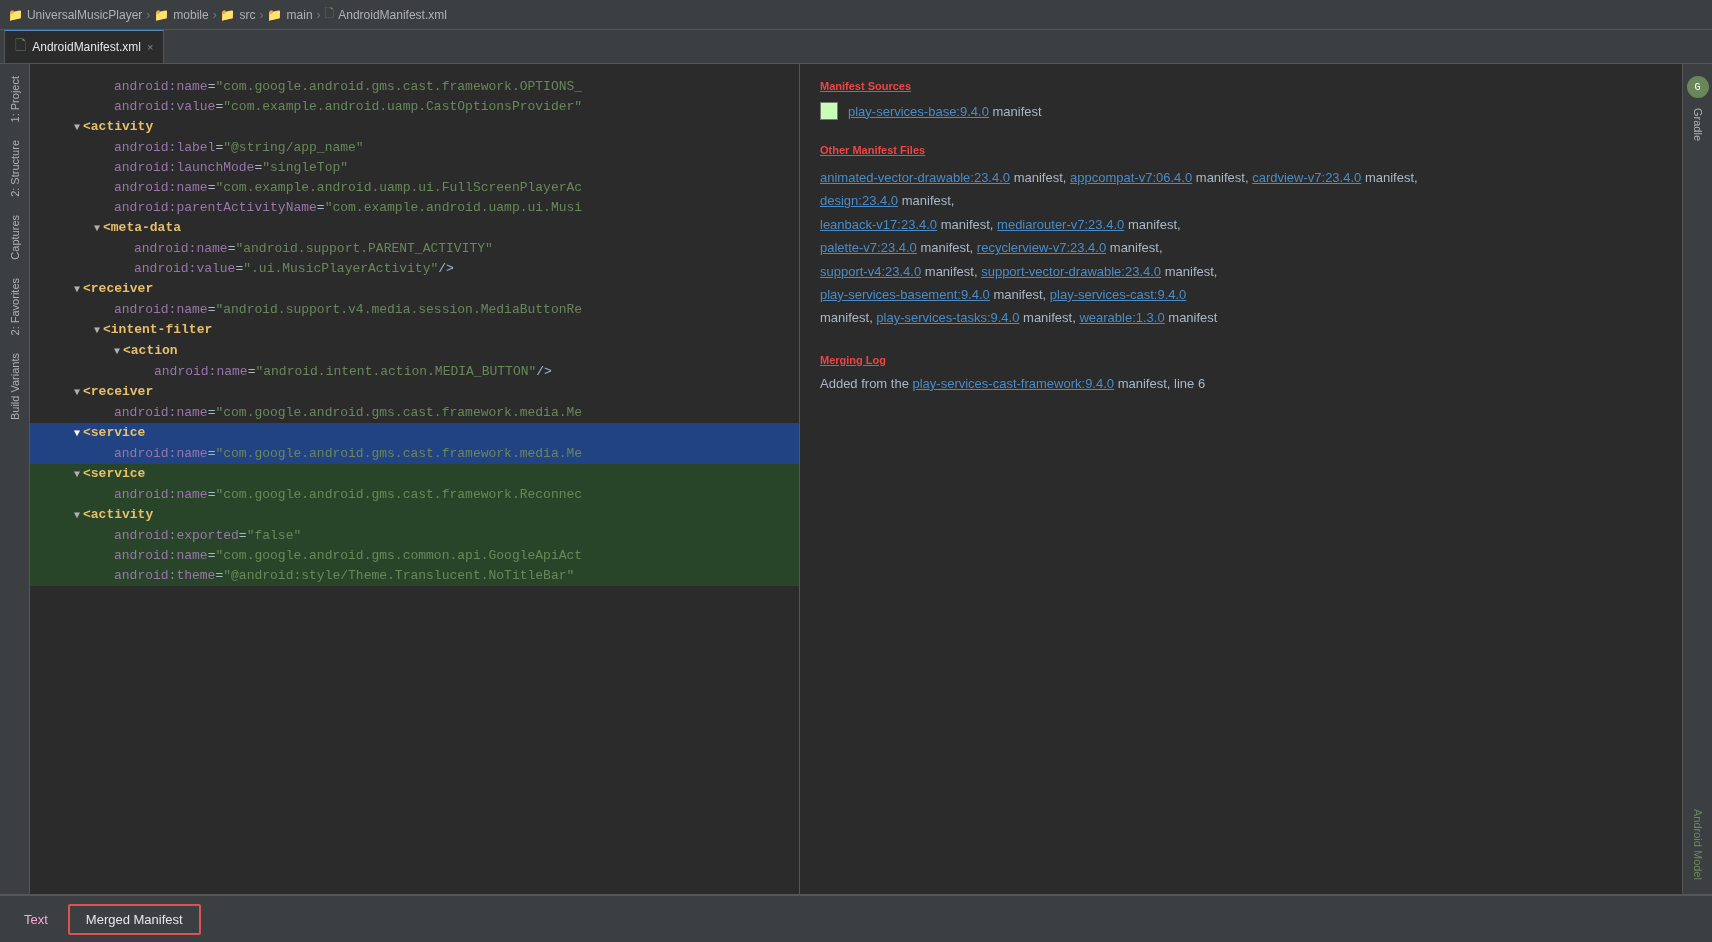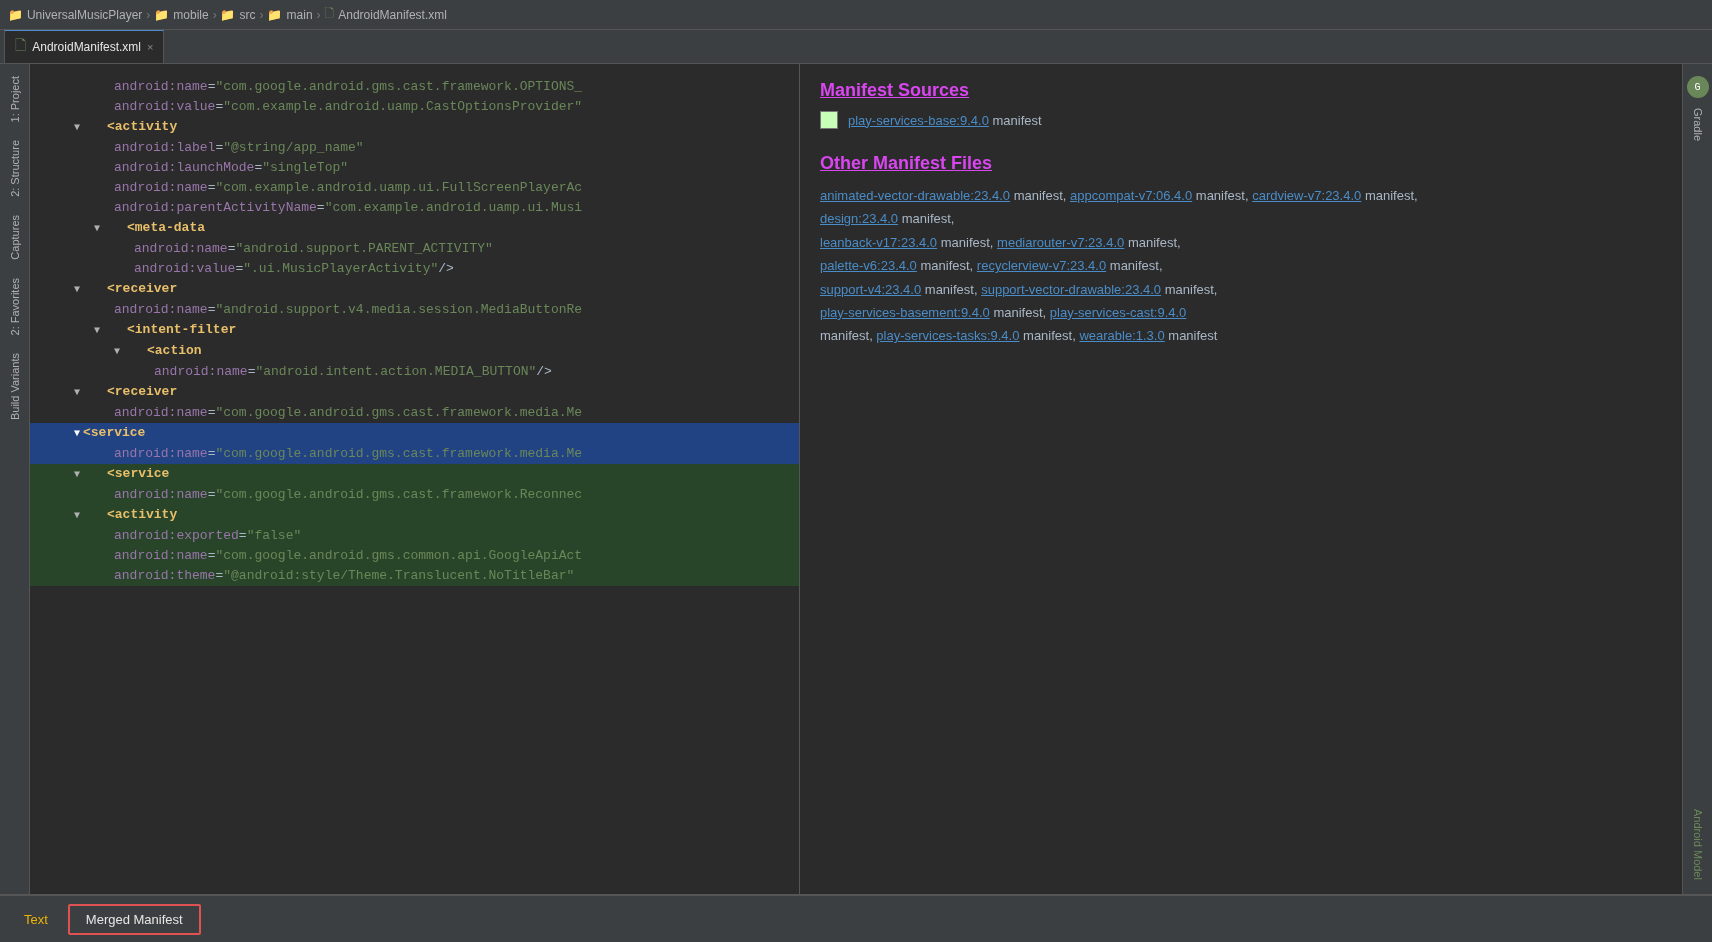--- a/index.html
+++ b/index.html
@@ -128,43 +128,43 @@
     }
     .xml-line.selected {
       background: #214283;
     }
     .xml-line.green-bg {
       background: #294529;
     }
 
     .indent { display: inline-block; }
     .triangle { color: #afb1b3; margin-right: 3px; font-size: 10px; cursor: pointer; }
-    .tag { color: #e8bf6a; font-weight: bold; margin-left: 24px; }
+    .tag { color: #e8bf6a; font-weight: bold; }
     .attr-name { color: #9876aa; }
     .attr-value { color: #6a8759; }
     .punct { color: #a9b7c6; }
     .slash { color: #a9b7c6; }
 
     
     .info-pane {
       width: 680px;
       background: #2b2b2b;
       overflow-y: auto;
       padding: 16px 20px;
       font-family: Arial, sans-serif;
       font-size: 13px;
       color: #a9b7c6;
     }
 
     .info-section-title {
       font-weight: bold;
       text-decoration: underline;
-      color: #d946ef;
+      color: #ef4444;
       margin-bottom: 10px;
-      font-size: 18px;
+      font-size: 11px;
     }
 
     .manifest-source-row {
       display: flex;
       align-items: center;
       gap: 10px;
       margin-bottom: 8px;
     }
     .color-box {
       width: 18px;
@@ -184,21 +184,21 @@
       border-top: 2px solid #555;
       display: flex;
       align-items: center;
       padding: 0 8px;
       gap: 4px;
     }
     .bottom-tab {
       padding: 6px 16px;
       font-family: Arial, sans-serif;
       font-size: 13px;
-      color: #eab308;
+      color: #f9a8d4;
       cursor: pointer;
       border-radius: 2px;
     }
     .bottom-tab.active {
       border: 2px solid #e05252;
       color: #e6e6e6;
       background: transparent;
     }
 
     .android-model-label {
@@ -478,40 +478,48 @@
           <span class="link">appcompat-v7:06.4.0</span>
           <span> manifest, </span>
           <span class="link">cardview-v7:23.4.0</span>
           <span> manifest, </span>
           <span class="link">design:23.4.0</span>
           <span> manifest,<br></span>
           <span class="link">leanback-v17:23.4.0</span>
           <span> manifest, </span>
           <span class="link">mediarouter-v7:23.4.0</span>
           <span> manifest,<br></span>
-          <span class="link">palette-v6:23.4.0</span>
+          <span class="link">palette-v7:23.4.0</span>
           <span> manifest, </span>
           <span class="link">recyclerview-v7:23.4.0</span>
           <span> manifest,<br></span>
           <span class="link">support-v4:23.4.0</span>
           <span> manifest, </span>
           <span class="link">support-vector-drawable:23.4.0</span>
           <span> manifest,<br></span>
           <span class="link">play-services-basement:9.4.0</span>
           <span> manifest, </span>
           <span class="link">play-services-cast:9.4.0</span>
           <span><br></span>
           <span>manifest, </span>
           <span class="link">play-services-tasks:9.4.0</span>
           <span> manifest, </span>
           <span class="link">wearable:1.3.0</span>
           <span> manifest</span>
         </div>
       </div>
 
+      <div class="section-gap">
+        <div class="info-section-title">Merging Log</div>
+        <div class="info-text">
+          <span>Added from the </span>
+          <span class="link">play-services-cast-framework:9.4.0</span>
+          <span> manifest, line 6</span>
+        </div>
+      </div>
 
     </div>
 
   </div>
 
   <div class="right-sidebar">
     <div class="right-sidebar-content">
       <div style="display:flex;flex-direction:column;align-items:center;">
         <div class="gradle-icon">G</div>
         <span class="android-model-label" style="color:#afb1b3;">Gradle</span>

